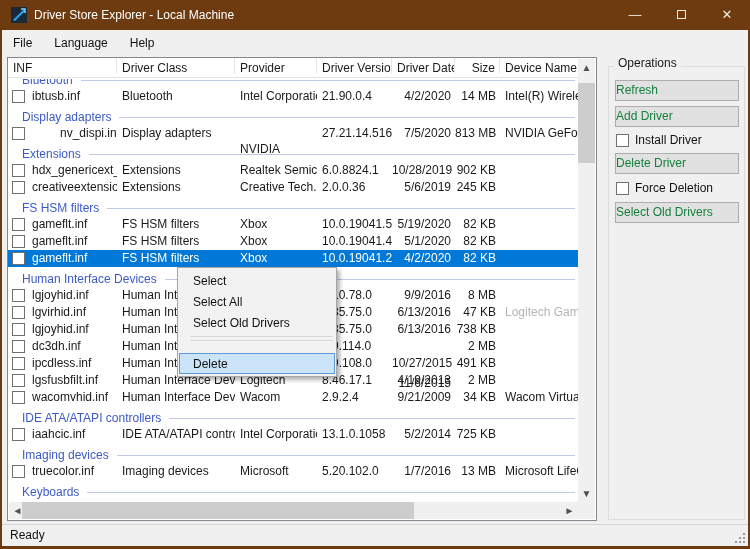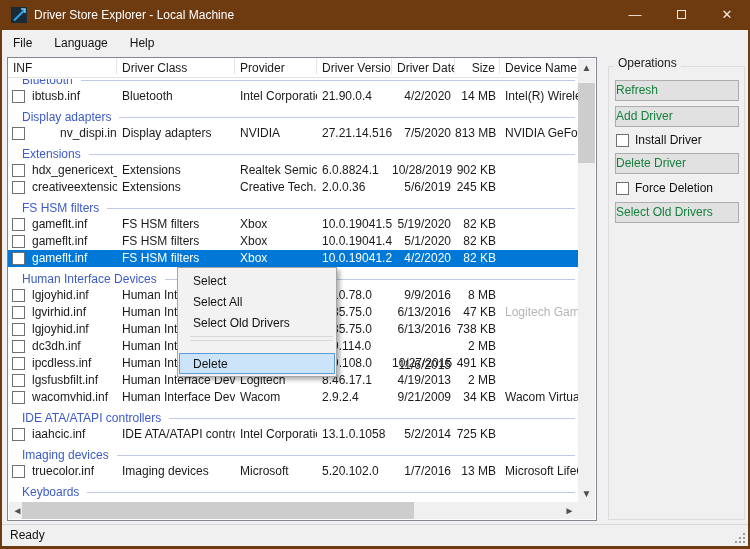--- a/index.html
+++ b/index.html
@@ -24,21 +24,21 @@
   .lv-header { position:absolute; left:0; top:0; height:20px; width:571px; display:flex; background:#fff; border-bottom:1px solid #e5e5e5; }
   .hcell { position:relative; height:16px; line-height:20px; border-right:1px solid #e5e5e5; padding:0 4px 0 5px;
            white-space:nowrap; overflow:hidden; color:#1a1a1a; }
   .hcell.r { text-align:right; }
   .hcell .sort { position:absolute; top:-6px; left:50%; margin-left:-4px; font-size:10px; color:#555; }
   .lv-body { position:absolute; left:0; top:21px; width:571px; height:426px; overflow:hidden; background:#fff; }
   .grow { height:20px; position:relative; display:flex; align-items:flex-end; }
   .grow.firstclip { margin-top:-11px; }
   .grow .glabel { margin-left:14px; color:var(--grpText); line-height:16px; white-space:nowrap; }
   .grow .gline { flex:1; height:0; border-top:1px solid var(--grpLine); margin:0 4px 7px 8px; }
-  .row { height:17px; display:flex; align-items:center; white-space:nowrap; }
+  .row { height:17px; display:flex; white-space:nowrap; }
   .row.selected { background:var(--sel); color:#fff; }
   .cell { height:17px; line-height:17px; overflow:hidden; flex:none; padding-left:5px; }
   .cell.r { text-align:right; padding-right:4px; padding-left:0; }
   .cell.grayname { color:#b5b5b5; }
   .cell.infcell { display:flex; align-items:center; padding-left:4px; }
   .cb { width:13px; height:13px; background:#fff; border:1px solid #707070; flex:none; }
   .infcell .cb { margin-right:7px; }
   .cell.devcell { flex:1 1 auto; }
   
   .vsb { position:absolute; top:1px; right:1px; bottom:18px; width:17px; background:#f0f0f0; }
@@ -125,21 +125,21 @@
         <div class="grow">
           <span class="glabel">Display adapters</span>
           <span class="gline"></span>
         </div>
         <div class="row">
           <div class="cell infcell" style="width: 109px; gap: 28px;">
             <span class="cb"></span>
             <span>nv_dispi.inf</span>
           </div>
           <div class="cell" style="width: 118px;">Display adapters</div>
-          <div class="cell" style="width: 82px;">NVIDIA</div>
+          <div class="cell" style="width: 82px; margin-top: 16px;">NVIDIA</div>
           <div class="cell" style="width: 75px;">27.21.14.5167</div>
           <div class="cell r" style="width: 63px;">7/5/2020</div>
           <div class="cell r" style="width: 45px;">813 MB</div>
           <div class="cell devcell">NVIDIA GeForce</div>
         </div>
         <div class="grow">
           <span class="glabel">Extensions</span>
           <span class="gline"></span>
         </div>
         <div class="row">

